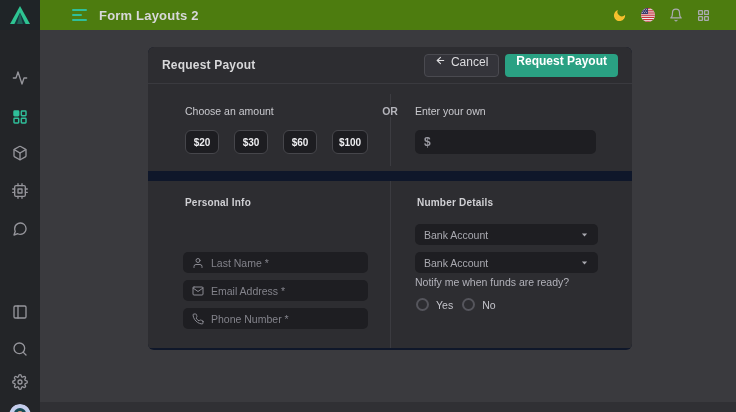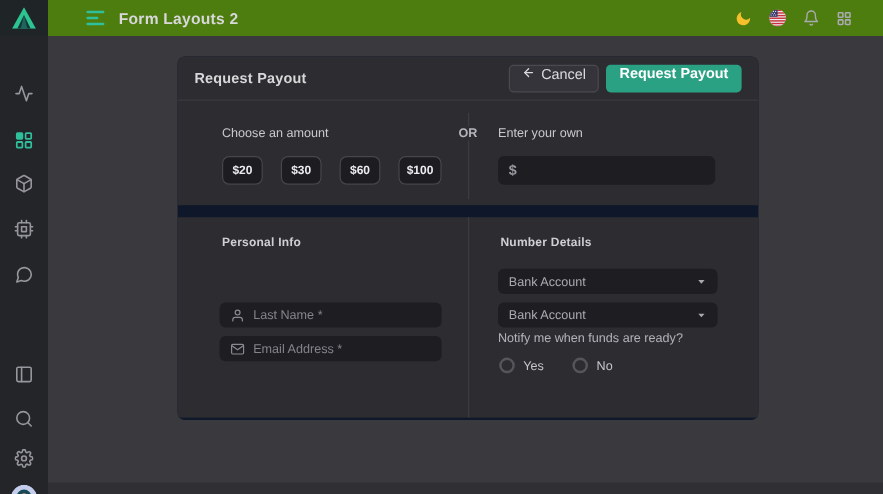--- a/index.html
+++ b/index.html
@@ -72,21 +72,21 @@
   .currency { font-size:12px; font-weight:700; color:#9a9aa2; }
 
   .vdiv-bottom { position:absolute; left:242px; top:0; bottom:0; width:1px; background:#3b3b40; }
   .sec-heading { position:absolute; top:16px; font-size:10px; font-weight:700; color:#d0d0d4; letter-spacing:.2px; }
   .ph { left:37px; } .pd { left:269px; }
   .p-field { position:absolute; left:35px; width:185px; height:21px; }
   .select { position:absolute; left:267px; width:183px; height:21px; background:#1e1e22;
             border-radius:5px; display:flex; align-items:center; justify-content:space-between;
             padding:0 9px; color:#a9a9b0; font-size:10.5px; cursor:pointer; }
   .notify { position:absolute; left:267px; top:95px; font-size:10.5px; color:#b2b2ba; }
-  .radios { position:absolute; left:268px; top:117px; display:flex; gap:24px; align-items:center; }
+  .radios { position:absolute; left:268px; top:117px; display:flex; gap:9px; align-items:center; }
   .radio { display:flex; align-items:center; gap:7px; cursor:pointer; }
   .radio-circle { width:13px; height:13px; border-radius:50%; border:2px solid #55555c; background:transparent; }
   .radio-label { font-size:10.5px; color:#c4c4cb; }
 
   svg { display:block; }
 </style>
 </head>
 <body>
 
 <div class="page">
@@ -297,20 +297,28 @@
         <div class="field p-field" style="top:71px">
           <span>
             <svg width="12" height="12" viewBox="0 0 24 24" fill="none" stroke="currentColor" stroke-width="2" stroke-linecap="round" stroke-linejoin="round">
               <path d="M20 21v-2a4 4 0 0 0-4-4H8a4 4 0 0 0-4 4v2"></path>
                 <circle cx="12" cy="7" r="4"></circle>
             </svg>
           </span>
           <input type="text" placeholder="Last Name *" style="">
         </div>
 
+        <div class="field p-field" style="top:127px">
+          <span>
+            <svg width="12" height="12" viewBox="0 0 24 24" fill="none" stroke="currentColor" stroke-width="2" stroke-linecap="round" stroke-linejoin="round">
+              <path d="M22 16.92v3a2 2 0 0 1-2.18 2 19.79 19.79 0 0 1-8.63-3.07 19.5 19.5 0 0 1-6-6 19.79 19.79 0 0 1-3.07-8.67A2 2 0 0 1 4.11 2h3a2 2 0 0 1 2 1.72 12.84 12.84 0 0 0 .7 2.81 2 2 0 0 1-.45 2.11L8.09 9.91a16 16 0 0 0 6 6l1.27-1.27a2 2 0 0 1 2.11-.45 12.84 12.84 0 0 0 2.81.7A2 2 0 0 1 22 16.92z"></path>
+            </svg>
+          </span>
+          <input type="text" placeholder="Phone Number *" style="">
+        </div>
 
         <div class="sec-heading pd">Number Details</div>
 
         <div class="select" style="top:43px">
           <span>Bank Account</span>
           <span>
             <svg width="9" height="9" viewBox="0 0 24 24" fill="currentColor">
                 <polygon points="5,9 19,9 12,17"></polygon>
               </svg>
           </span>

